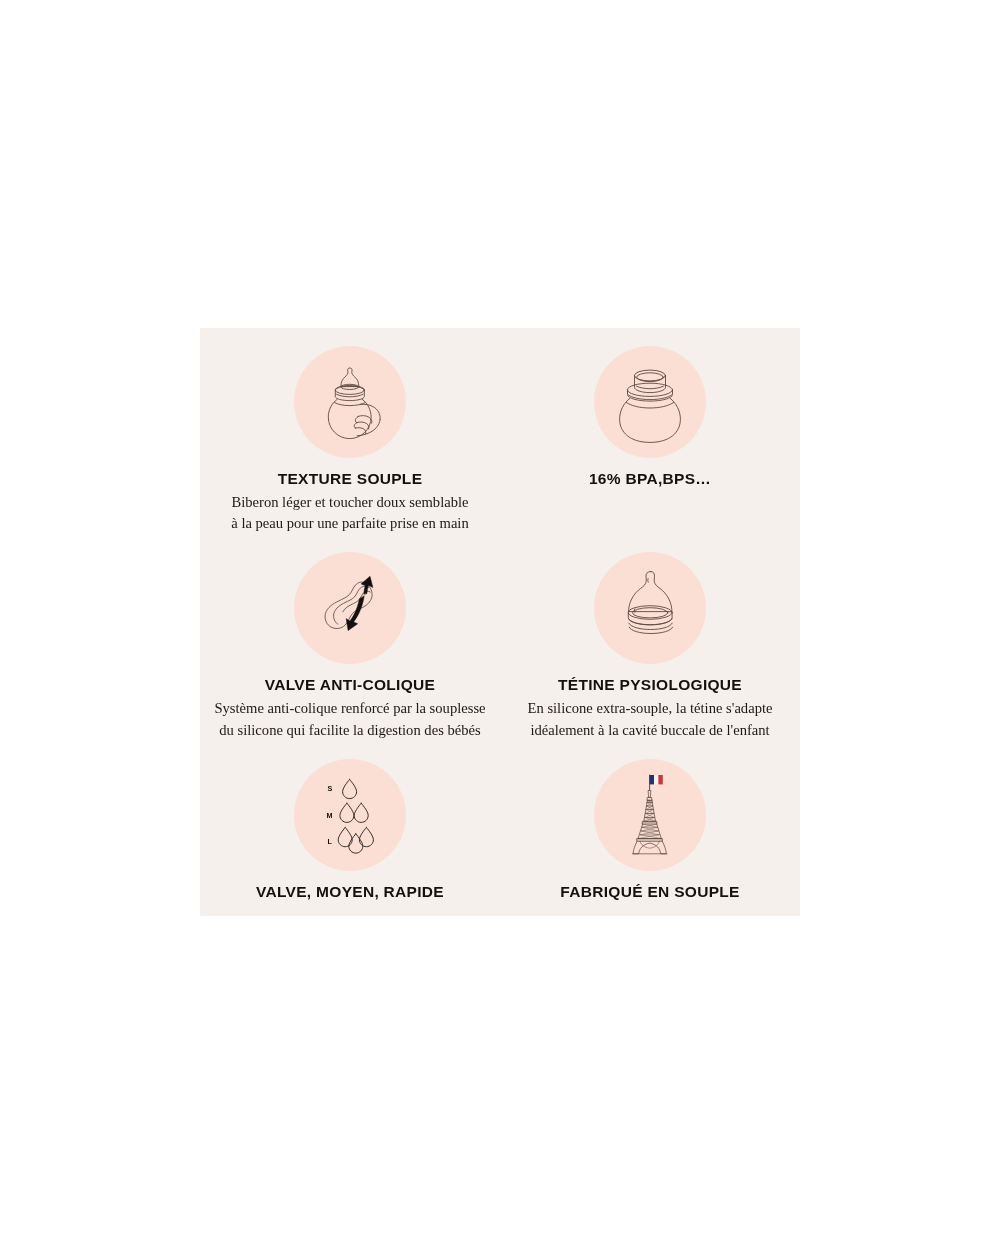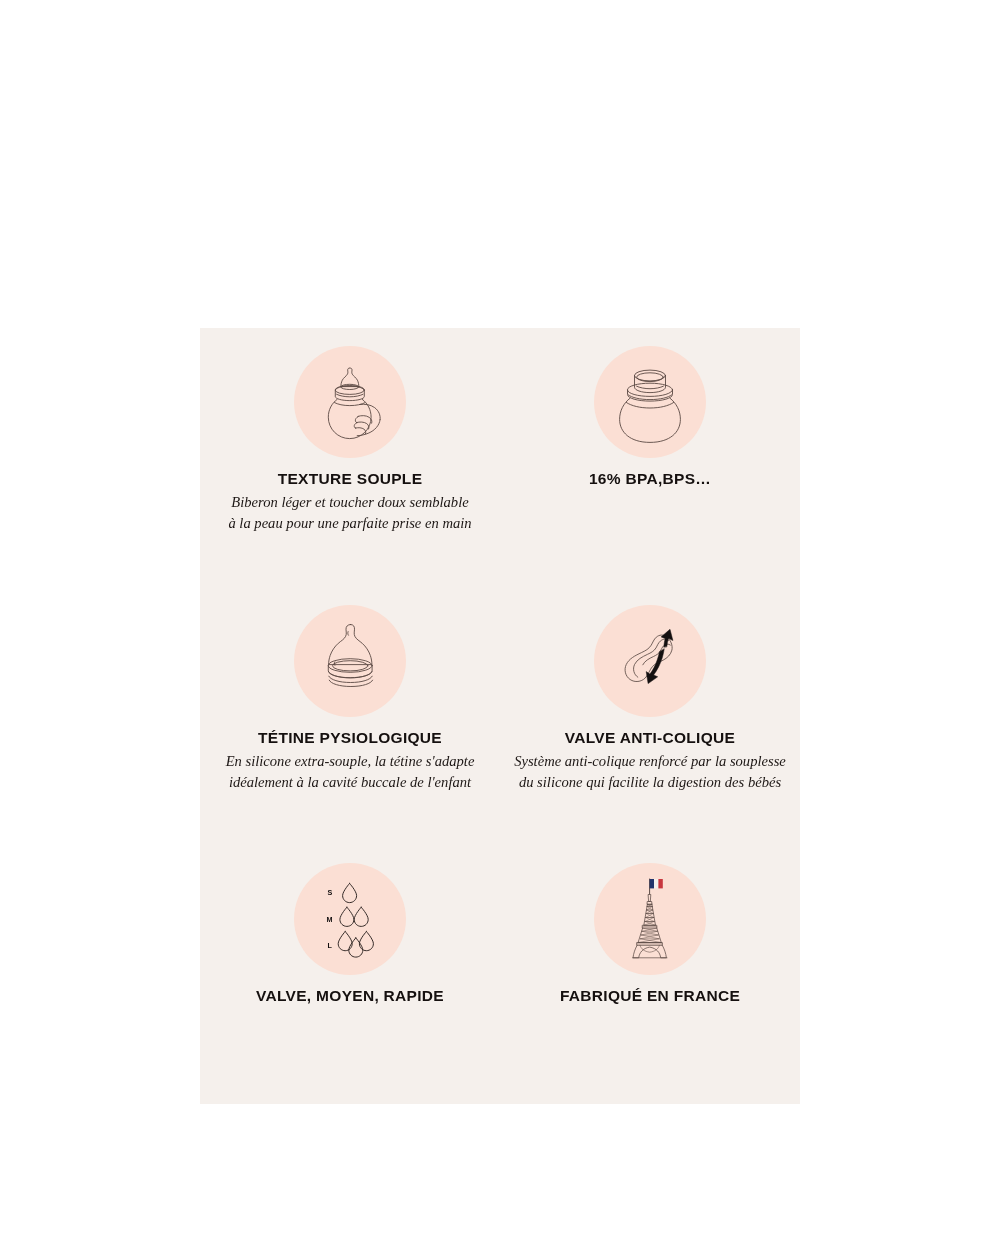--- a/index.html
+++ b/index.html
@@ -21,21 +21,21 @@
     background: #ffffff;
     overflow: hidden;
   }
 
   
   #panel {
     position: absolute;
     left: 200px;
     top: 328px;
     width: 600px;
-    height: 776px;
+    height: 588px;
     background: #f5f0ec;
     box-sizing: border-box;
   }
 
   .grid {
     position: absolute;
     inset: 0;
     display: grid;
     grid-template-columns: 1fr 1fr;
     grid-template-rows: 1fr 1fr 1fr;
@@ -71,21 +71,20 @@
     letter-spacing: 0.3px;
     color: #15100f;
     text-align: center;
     line-height: 1.1;
     white-space: nowrap;
   }
 
   .feature-desc {
     margin-top: 5px;
     font-family: "Liberation Serif", serif;
-    font-style: italic;
     font-size: 14.6px;
     line-height: 1.45;
     color: #1d1715;
     text-align: center;
     white-space: pre-line;
     max-width: 292px;
   }
 
   
   .flag-blue { fill: #22346b; }
@@ -164,20 +163,51 @@
               <path d="M22.4 46.5 C27.4 49.9 36 52 46 52 C56 52 64.6 49.9 69.6 46.5"></path>
             </svg>
           </span>
         </div>
         <div class="feature-title">16% BPA,BPS…</div>
       </div>
 
       <div class="feature">
         <div class="icon-circle">
           <span>
+            <svg width="92" height="92" viewBox="0 0 92 92" fill="none" stroke="#5b4a44" stroke-width="0.85" stroke-linecap="round" stroke-linejoin="round">
+
+              <path d="M62.5 21.6 C59.3 19.3 55.2 19.6 52.3 22.2 C49.8 24.4 48.8 27.5 47.2 30.2
+                       C45 33.9 41.3 35.8 37.3 37.7 C31.3 40.5 25.1 43.6 22.3 49.4
+                       C19.7 54.8 21.4 61.3 26.1 64.5 C30.8 67.7 37.3 67 41.2 63
+                       C44.6 59.6 45.4 54.9 48.6 51.4 C51.4 48.3 55.5 47.1 59.1 45.2
+                       C63.2 43 66.8 39.7 67.9 35.1 C68.9 30.8 66.9 24.8 62.5 21.6 Z"></path>
+
+              <path d="M64.6 25.3 C61.9 23.5 58.6 23.9 56.3 26.1 C54.2 28 53.3 30.6 52 32.9
+                       C50.1 36.1 46.9 37.8 43.4 39.4 C38.3 41.8 33 44.5 30.6 49.4
+                       C28.4 54 29.8 59.5 33.8 62.2"></path>
+              <path d="M66.3 30 C64.2 28.6 61.6 28.9 59.8 30.6 C58.1 32.2 57.4 34.3 56.3 36.2
+                       C54.7 38.8 52.1 40.2 49.3 41.6 C45.1 43.6 40.8 45.8 38.8 49.8"></path>
+
+              <path d="M55.5 36.8 C54.3 42.6 52.4 47.9 50 52.6 C48.7 55.1 47.3 57.3 45.9 59.1
+                       L42.2 56.6 L44.1 68.6 L53.7 61.8 L49.6 60 C51.4 57.6 53.1 54.9 54.6 51.9
+                       C57.4 46.4 59.3 40.3 60.2 34.1 Z" fill="#141010" stroke="#141010" stroke-width="0.5"></path>
+
+              <path d="M62.8 31.6 C63.1 28.6 63.7 25.8 64.5 23.3 L68.9 25.5 L66 14.3 L57.1 21.9
+                       L61.2 23.5 C60.5 26.2 60 29 59.8 31.9 Z" fill="#141010" stroke="#141010" stroke-width="0.5"></path>
+            </svg>
+          </span>
+        </div>
+        <div class="feature-title">VALVE ANTI-COLIQUE</div>
+        <div class="feature-desc">Système anti-colique renforcé par la souplesse
+du silicone qui facilite la digestion des bébés</div>
+      </div>
+
+      <div class="feature">
+        <div class="icon-circle">
+          <span>
             <svg width="92" height="92" viewBox="0 0 92 92" fill="none" stroke="#5b4a44" stroke-width="0.9" stroke-linecap="round" stroke-linejoin="round">
 
               <path d="M46.6 9.5 C43.6 9.5 41.9 11.6 42 14.2 C42.1 16.8 42.8 19 41.6 21.4
                        C40.2 24.3 37 25.9 34.3 28.3 C30.6 31.6 27.8 35.8 26.2 40.4
                        C25.1 43.6 24.6 46.5 24.6 49.6 L67.9 49.6 C67.9 46.5 67.4 43.6 66.3 40.4
                        C64.7 35.8 61.9 31.6 58.2 28.3 C55.5 25.9 52.3 24.3 50.9 21.4
                        C49.7 19 50.4 16.8 50.5 14.2 C50.6 11.6 49.6 9.5 46.6 9.5 Z"></path>
 
               <path d="M44.1 16.6 C43.6 18 43.7 19.2 44.4 20.2"></path>
 
@@ -189,51 +219,20 @@
 
               <ellipse cx="46.2" cy="50.8" rx="17.7" ry="5.1"></ellipse>
 
               <path d="M30.8 46.8 C30.1 48.2 30.1 49.4 30.8 50.3"></path>
             </svg>
           </span>
         </div>
         <div class="feature-title">TÉTINE PYSIOLOGIQUE</div>
         <div class="feature-desc">En silicone extra-souple, la tétine s'adapte
 idéalement à la cavité buccale de l'enfant</div>
-      </div>
-
-      <div class="feature">
-        <div class="icon-circle">
-          <span>
-            <svg width="92" height="92" viewBox="0 0 92 92" fill="none" stroke="#5b4a44" stroke-width="0.85" stroke-linecap="round" stroke-linejoin="round">
-
-              <path d="M62.5 21.6 C59.3 19.3 55.2 19.6 52.3 22.2 C49.8 24.4 48.8 27.5 47.2 30.2
-                       C45 33.9 41.3 35.8 37.3 37.7 C31.3 40.5 25.1 43.6 22.3 49.4
-                       C19.7 54.8 21.4 61.3 26.1 64.5 C30.8 67.7 37.3 67 41.2 63
-                       C44.6 59.6 45.4 54.9 48.6 51.4 C51.4 48.3 55.5 47.1 59.1 45.2
-                       C63.2 43 66.8 39.7 67.9 35.1 C68.9 30.8 66.9 24.8 62.5 21.6 Z"></path>
-
-              <path d="M64.6 25.3 C61.9 23.5 58.6 23.9 56.3 26.1 C54.2 28 53.3 30.6 52 32.9
-                       C50.1 36.1 46.9 37.8 43.4 39.4 C38.3 41.8 33 44.5 30.6 49.4
-                       C28.4 54 29.8 59.5 33.8 62.2"></path>
-              <path d="M66.3 30 C64.2 28.6 61.6 28.9 59.8 30.6 C58.1 32.2 57.4 34.3 56.3 36.2
-                       C54.7 38.8 52.1 40.2 49.3 41.6 C45.1 43.6 40.8 45.8 38.8 49.8"></path>
-
-              <path d="M55.5 36.8 C54.3 42.6 52.4 47.9 50 52.6 C48.7 55.1 47.3 57.3 45.9 59.1
-                       L42.2 56.6 L44.1 68.6 L53.7 61.8 L49.6 60 C51.4 57.6 53.1 54.9 54.6 51.9
-                       C57.4 46.4 59.3 40.3 60.2 34.1 Z" fill="#141010" stroke="#141010" stroke-width="0.5"></path>
-
-              <path d="M62.8 31.6 C63.1 28.6 63.7 25.8 64.5 23.3 L68.9 25.5 L66 14.3 L57.1 21.9
-                       L61.2 23.5 C60.5 26.2 60 29 59.8 31.9 Z" fill="#141010" stroke="#141010" stroke-width="0.5"></path>
-            </svg>
-          </span>
-        </div>
-        <div class="feature-title">VALVE ANTI-COLIQUE</div>
-        <div class="feature-desc">Système anti-colique renforcé par la souplesse
-du silicone qui facilite la digestion des bébés</div>
       </div>
 
       <div class="feature">
         <div class="icon-circle">
           <span>
             <svg width="92" height="92" viewBox="0 0 92 92" fill="none" stroke="#2b2220" stroke-width="0.95" stroke-linecap="round" stroke-linejoin="round">
 
               <text x="23.5" y="21.5" font-family="Liberation Sans, sans-serif" font-size="7.2" font-weight="bold" fill="#141010" stroke="none">S</text>
               <path d="M45.6 10.4 C45.6 10.4 38.6 18.2 38.6 22.6 C38.6 26.5 41.7 29.6 45.6 29.6
                        C49.5 29.6 52.6 26.5 52.6 22.6 C52.6 18.2 45.6 10.4 45.6 10.4 Z"></path>
@@ -302,18 +301,18 @@
               <path d="M33.1 72.3 C31 76 29.6 80.2 29 84.8 L34.7 84.8
                        C35.4 79.6 38.7 75.3 45.7 74.1 C52.7 75.3 56 79.6 56.7 84.8
                        L62.4 84.8 C61.8 80.2 60.4 76 58.3 72.3"></path>
 
               <path d="M36 72.3 C37 76 40.4 78.5 45.7 79.2 C51 78.5 54.4 76 55.4 72.3" stroke-width="0.55"></path>
 
               <path d="M28.5 84.8 L63 84.8" stroke-width="0.7"></path>
             </svg>
           </span>
         </div>
-        <div class="feature-title">FABRIQUÉ EN FRANCE</div>
+        <div class="feature-title">FABRIQUÉ EN SOUPLE</div>
       </div>
 
     </div>
   </div>
 </div>
 
 </body></html>

